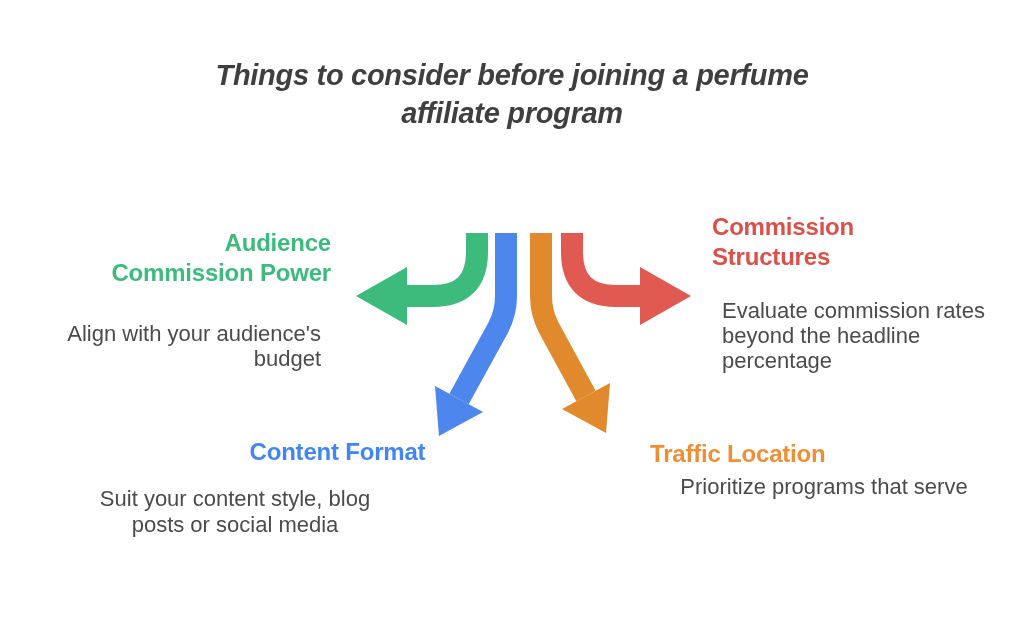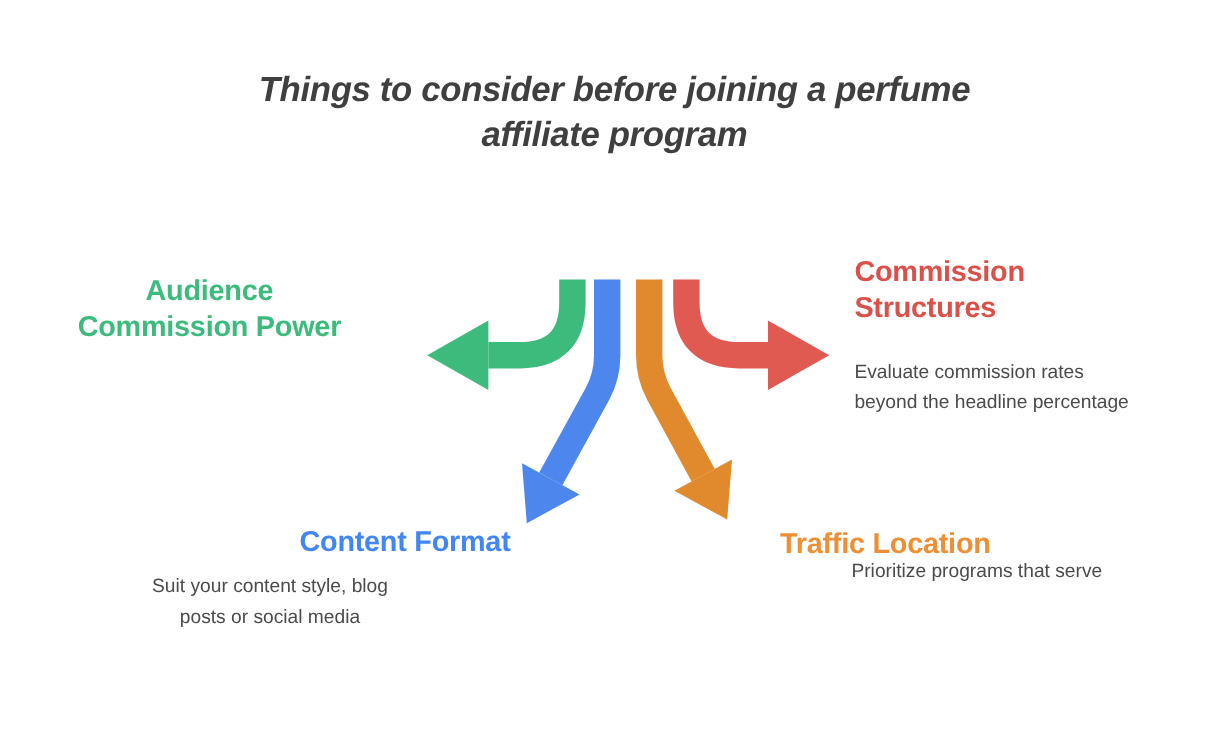--- a/index.html
+++ b/index.html
@@ -36,33 +36,33 @@
     pointer-events: none;
   }
   .branch-heading {
     margin: 0;
     font-size: 24px;
     line-height: 30px;
     font-weight: 700;
     letter-spacing: -0.2px;
   }
   .branch-desc {
-    margin: 0;
-    font-size: 16px;
+    margin: 10px;
+    font-size: 22px;
     line-height: 25px;
     color: #4b4b4b;
   }
   .hl, .dl { display: block; }
 
   .branch-green {
     position: absolute;
     top: 228px;
     left: 18px;
     width: 313px;
-    text-align: center;
+    text-align: right;
   }
   .branch-green .branch-heading { color: #3cbb7c; }
   .branch-green .branch-desc { margin-top: 33px; }
 
   .branch-red {
     position: absolute;
     top: 212px;
     left: 712px;
     width: 310px;
     text-align: left;
@@ -126,20 +126,23 @@
 
     <path d="M 541 233 L 541 296 Q 541 313 549 328 L 586 396" fill="none" stroke-width="22" stroke-linejoin="round" stroke="#e08a2d"></path>
     <polygon points="606,433 562,409 610,383" fill="#e08a2d"></polygon>
   </svg>
 
   <div class="branch-green">
     <h2 class="branch-heading">
       <span class="hl">Audience</span>
       <span class="hl">Commission Power</span>
     </h2>
+    <p class="branch-desc">
+      <span class="dl">Align with your audience's budget</span>
+    </p>
   </div>
 
   <div class="branch-red">
     <h2 class="branch-heading">
       <span class="hl">Commission</span>
       <span class="hl">Structures</span>
     </h2>
     <p class="branch-desc">
       <span class="dl">Evaluate commission rates</span>
       <span class="dl">beyond the headline percentage</span>

